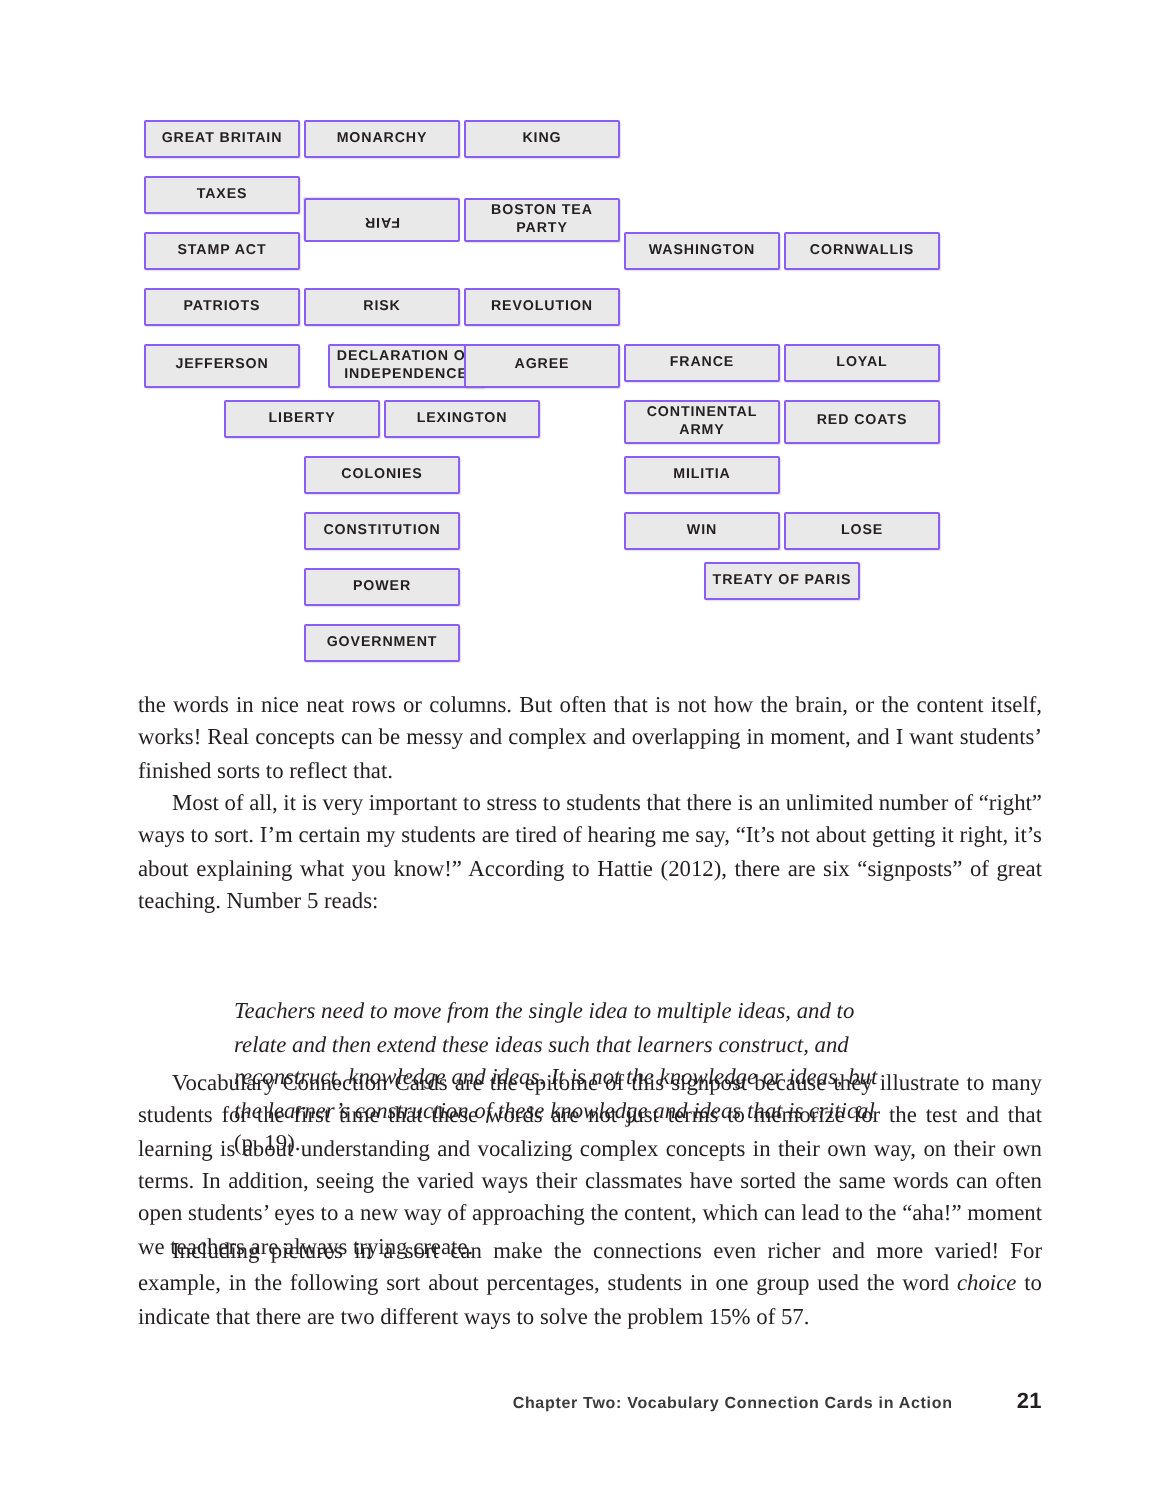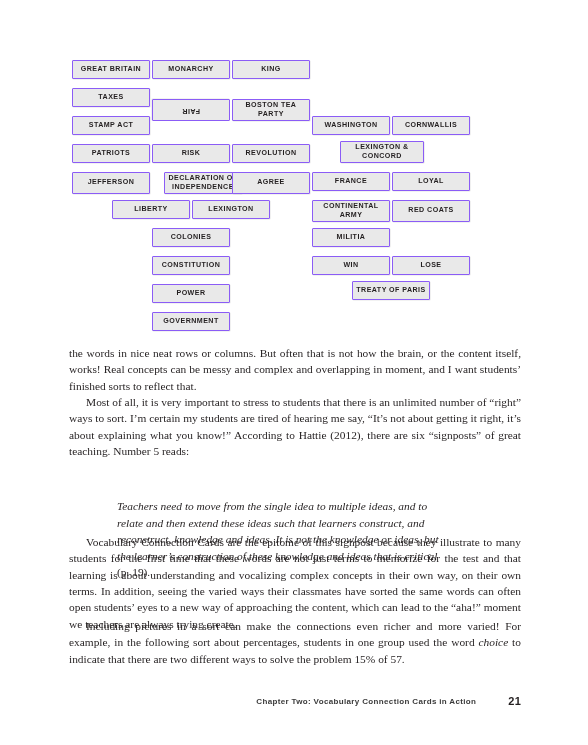--- a/index.html
+++ b/index.html
@@ -129,21 +129,20 @@
       <div class="card" style="left: 164px; top: 124px; width: 78px; height: 22px;">DECLARATION OF INDEPENDENCE</div>
       <div class="card" style="left: 232px; top: 124px; width: 78px; height: 22px;">AGREE</div>
       <div class="card" style="left: 112px; top: 152px; width: 78px; height: 19px;">LIBERTY</div>
       <div class="card" style="left: 192px; top: 152px; width: 78px; height: 19px;">LEXINGTON</div>
       <div class="card" style="left: 152px; top: 180px; width: 78px; height: 19px;">COLONIES</div>
       <div class="card" style="left: 152px; top: 208px; width: 78px; height: 19px;">CONSTITUTION</div>
       <div class="card" style="left: 152px; top: 236px; width: 78px; height: 19px;">POWER</div>
       <div class="card" style="left: 152px; top: 264px; width: 78px; height: 19px;">GOVERNMENT</div>
       <div class="card" style="left: 312px; top: 68px; width: 78px; height: 19px;">WASHINGTON</div>
       <div class="card" style="left: 392px; top: 68px; width: 78px; height: 19px;">CORNWALLIS</div>
-      <div class="card" style="left: 340px; top: 93px; width: 84px; height: 22px;">LEXINGTON &amp; CONCORD</div>
       <div class="card" style="left: 312px; top: 124px; width: 78px; height: 19px;">FRANCE</div>
       <div class="card" style="left: 392px; top: 124px; width: 78px; height: 19px;">LOYAL</div>
       <div class="card" style="left: 312px; top: 152px; width: 78px; height: 22px;">CONTINENTAL ARMY</div>
       <div class="card" style="left: 392px; top: 152px; width: 78px; height: 22px;">RED COATS</div>
       <div class="card" style="left: 312px; top: 180px; width: 78px; height: 19px;">MILITIA</div>
       <div class="card" style="left: 312px; top: 208px; width: 78px; height: 19px;">WIN</div>
       <div class="card" style="left: 392px; top: 208px; width: 78px; height: 19px;">LOSE</div>
       <div class="card" style="left: 352px; top: 233px; width: 78px; height: 19px;">TREATY OF PARIS</div>
     </div>
 

